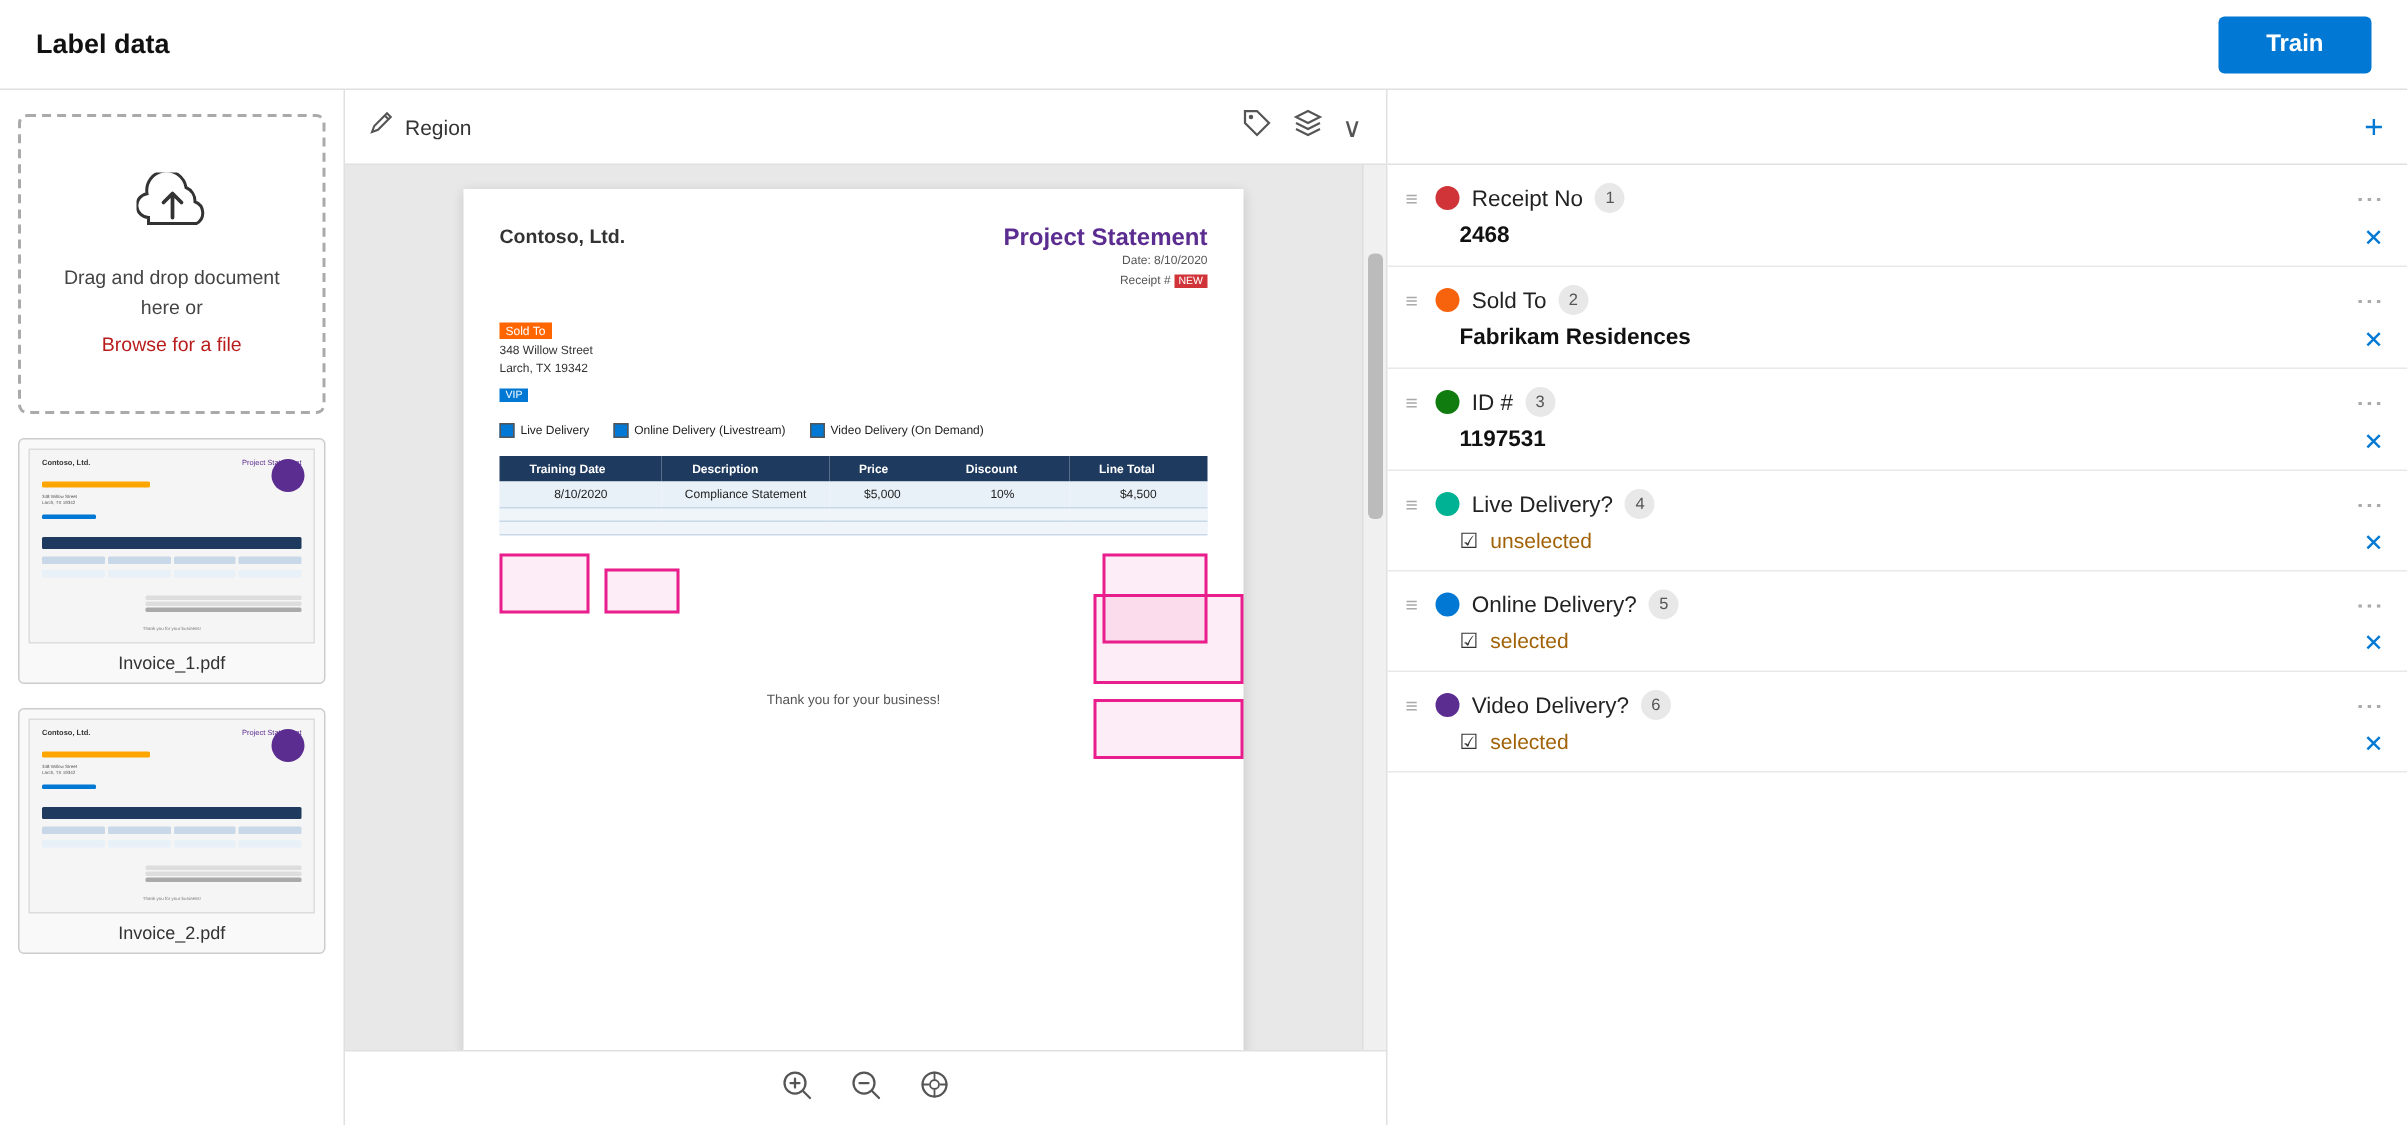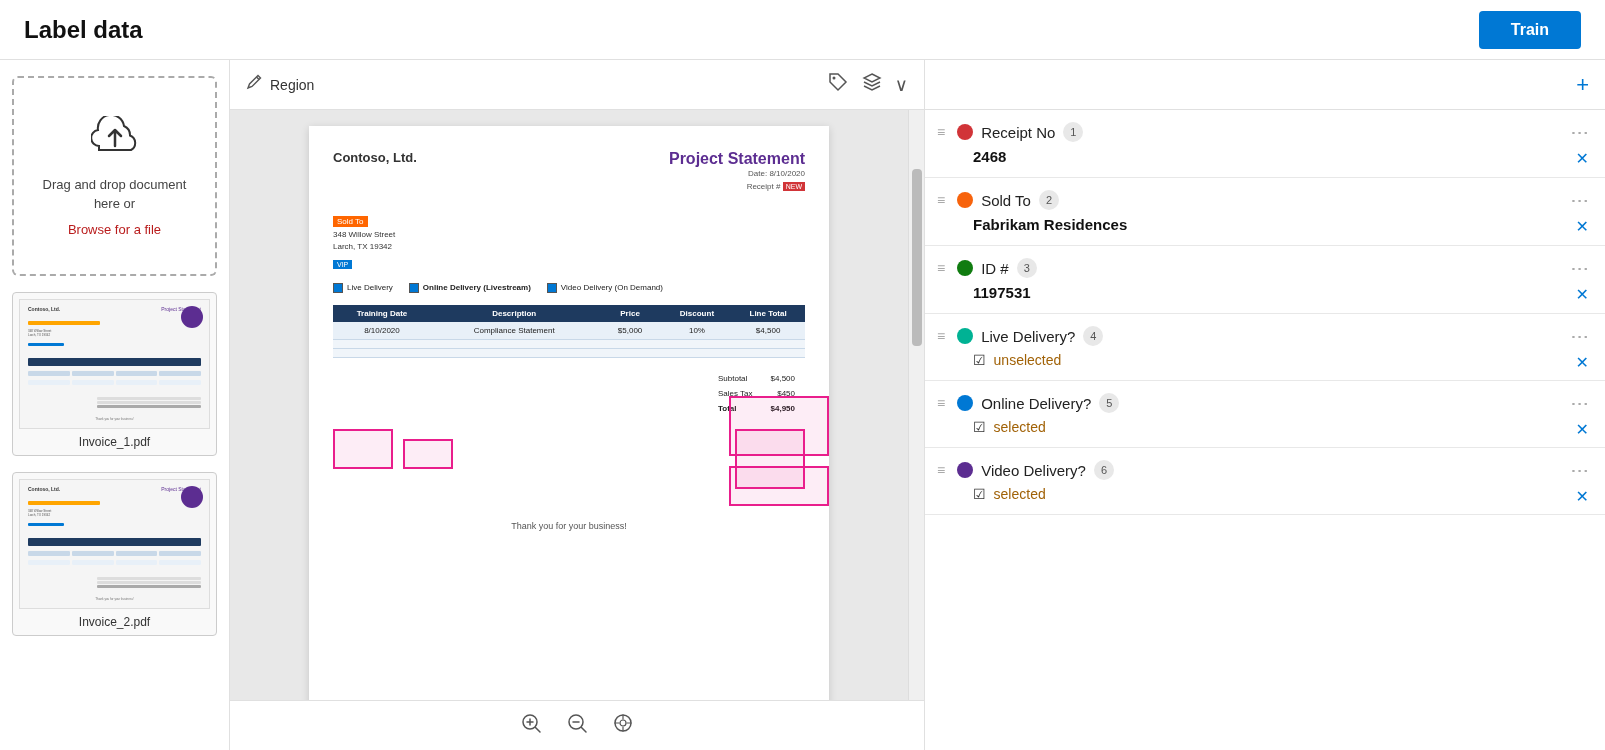--- a/index.html
+++ b/index.html
@@ -3,21 +3,21 @@
   <meta charset="utf-8">
   <style>
     * { box-sizing: border-box; margin: 0; padding: 0; }
     body { font-family: 'Segoe UI', Arial, sans-serif; background: #fff; color: #222; width: 1605px; height: 750px; overflow: hidden; }
 
     
     .header {
       display: flex; align-items: center; justify-content: space-between;
       padding: 10px 24px; height: 60px; border-bottom: 1px solid #e0e0e0;
     }
-    .header-title { font-size: 24px; font-weight: 600; color: #111; }
+    .header-title { font-size: 18px; font-weight: 600; color: #111; }
     .train-btn {
       background: #0078d4; color: #fff; border: none; border-radius: 4px;
       padding: 10px 32px; font-size: 16px; font-weight: 600; cursor: pointer;
     }
 
     
     .main { display: flex; height: 690px; }
 
     
     .left-panel { width: 230px; border-right: 1px solid #e0e0e0; display: flex; flex-direction: column; padding: 16px 12px; gap: 16px; overflow-y: auto; }
@@ -90,21 +90,21 @@
     .vip-badge { background: #0078d4; color: #fff; font-size: 7px; padding: 1px 4px; display: inline-block; margin-top: 2px; }
 
     .delivery-row {
       display: flex; gap: 16px; margin-bottom: 12px; font-size: 8px; align-items: flex-end;
     }
     .delivery-item { display: flex; align-items: center; gap: 4px; }
     .delivery-check { width: 10px; height: 10px; border: 1px solid #555; display: inline-block; background: #0078d4; }
 
     .doc-table { width: 100%; border-collapse: collapse; margin-bottom: 12px; font-size: 8px; }
     .doc-table thead { background: #1e3a5f; color: #fff; }
-    .doc-table thead th { padding: 4px 2px; text-align: center; }
+    .doc-table thead th { padding: 4px 20px; text-align: left; }
     .doc-table tbody tr { background: #e8f0f8; }
     .doc-table tbody td { padding: 4px 6px; text-align: center; border-bottom: 1px solid #c8d8e8; }
 
     .doc-summary { display: flex; justify-content: flex-end; margin-bottom: 12px; }
     .summary-table { font-size: 8px; }
     .summary-table td { padding: 2px 8px; }
     .summary-table td:last-child { text-align: right; }
 
     .doc-footer { text-align: center; font-size: 9px; color: #555; margin-top: 12px; }
 
@@ -317,21 +317,21 @@
             <div class="vip-badge">VIP</div>
           </div>
 
           <div class="delivery-row">
             <div class="delivery-item">
               <div class="delivery-check"></div>
               <span style="font-size:8px;">Live Delivery</span>
             </div>
             <div class="delivery-item">
               <div class="delivery-check"></div>
-              <span style="font-size:8px;font-weight:bold;">Online Delivery (Livestream)</span>
+              <span style="font-size:8px;">Online Delivery (Livestream)</span>
             </div>
             <div class="delivery-item">
               <div class="delivery-check"></div>
               <span style="font-size:8px;">Video Delivery (On Demand)</span>
             </div>
           </div>
 
           <table class="doc-table">
             <thead>
               <tr>
@@ -355,38 +355,20 @@
               </tr>
               <tr>
                 <td colspan="5" style="height:8px;background:#f0f5fa;"></td>
               </tr>
             </tbody>
           </table>
 
           <div class="selection-box" style="right:0;top:270px;width:100px;height:60px;"></div>
           <div class="selection-box" style="right:0;top:340px;width:100px;height:40px;"></div>
 
-          <div class="doc-summary">
-            <table class="summary-table">
-              <tbody>
-                  <tr>
-                <td>Subtotal</td>
-                <td>$4,500</td>
-              </tr>
-              <tr>
-                <td>Sales Tax</td>
-                <td>$450</td>
-              </tr>
-              <tr>
-                <td><strong>Total</strong></td>
-                <td><strong>$4,950</strong></td>
-              </tr>
-            </tbody>
-              </table>
-          </div>
 
           <div style="position:relative;height:80px;">
             <div class="selection-box" style="left:0;top:0;width:60px;height:40px;"></div>
             <div class="selection-box" style="left:70px;top:10px;width:50px;height:30px;"></div>
             <div class="selection-box" style="right:0;top:0;width:70px;height:60px;"></div>
           </div>
 
           <div class="doc-footer">Thank you for your business!</div>
         </div>
       </div>

